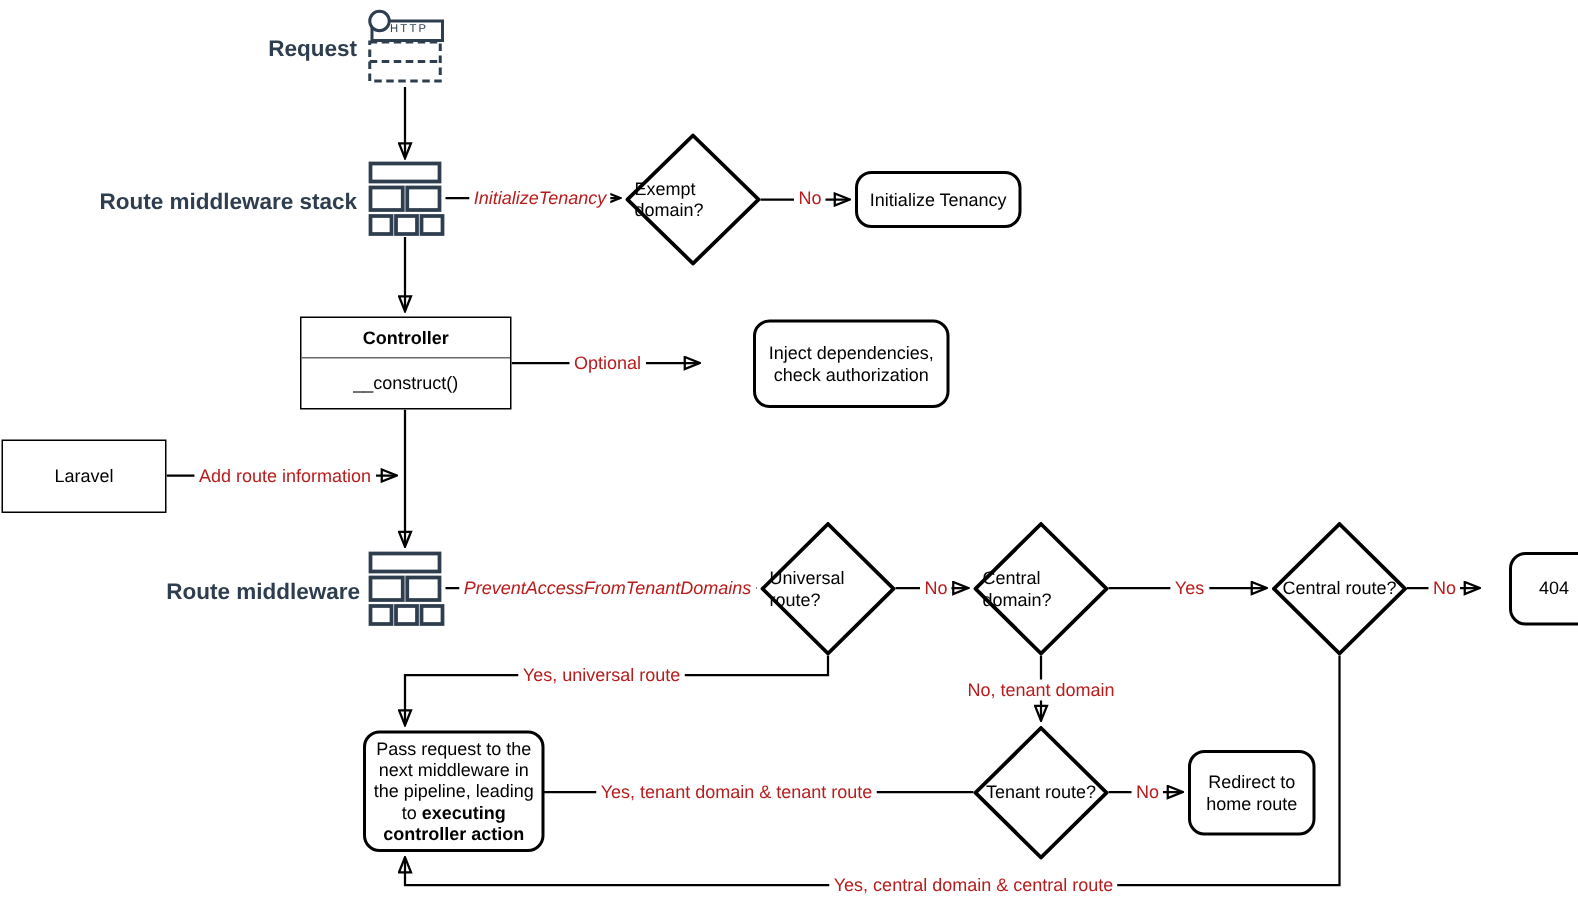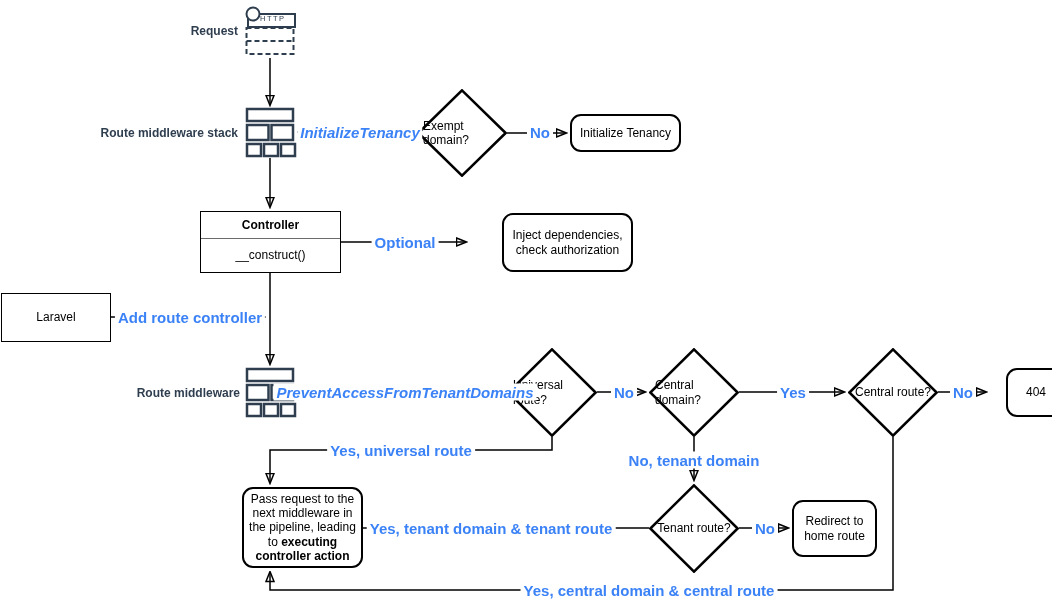--- a/index.html
+++ b/index.html
@@ -33,27 +33,27 @@
   }
 
   .uml{border:1.5px solid #000;background:#fff;display:flex;flex-direction:column;}
   .uml .uml-head{
     height:26px;display:flex;align-items:center;justify-content:center;
     font-weight:700;border-bottom:1px solid #6b6b6b;
   }
   .uml .uml-body{flex:1;display:flex;align-items:center;justify-content:center;}
 
   .stage-label{
-    position:absolute;font-weight:700;color:var(--navy);font-size:12px;
+    position:absolute;font-weight:700;color:var(--navy);font-size:15px;
     white-space:nowrap;text-align:right;
   }
 
   .elabel{
     position:absolute;transform:translate(-50%,-50%);
-    background:#fff;padding:0 3px;font-size:15px;white-space:nowrap;color:#3b82f6;font-weight:bold;
+    background:#fff;padding:0 3px;font-size:12px;white-space:nowrap;color:#b91c1c;
   }
   .elabel.it{font-style:italic;}
 
   .iconbox{position:absolute;}
   .iconbox svg{display:block;}
   .iconbox .ico-stroke{fill:#fff;stroke:var(--navy);}
   .http-tag{
     position:absolute;left:15px;top:8px;font-size:7.5px;font-weight:400;
     letter-spacing:1.5px;color:var(--navy);
   }
@@ -180,21 +180,21 @@
     <span>Redirect to home route</span>
   </div>
 
   <div class="node rounded" style="left:210px;top:487px;width:121px;height:81px;margin-left:32px;">
     <span><span>Pass request to the next middleware in the pipeline, leading to </span><span class="bold">executing controller action</span></span>
   </div>
 
   <span class="elabel it" style="left:360px;top:132px;">InitializeTenancy</span>
   <span class="elabel" style="left:540px;top:132px;">No</span>
   <span class="elabel" style="left:405px;top:242px;">Optional</span>
-  <span class="elabel" style="left:190px;top:317px;">Add route controller</span>
+  <span class="elabel" style="left:190px;top:317px;">Add route information</span>
   <span class="elabel it" style="left:405px;top:392px;">PreventAccessFromTenantDomains</span>
   <span class="elabel" style="left:624px;top:392px;">No</span>
   <span class="elabel" style="left:793px;top:392px;">Yes</span>
   <span class="elabel" style="left:963px;top:392px;">No</span>
   <span class="elabel" style="left:401px;top:450px;">Yes, universal route</span>
   <span class="elabel" style="left:694px;top:460px;">No, tenant domain</span>
   <span class="elabel" style="left:765px;top:528px;">No</span>
   <span class="elabel" style="left:491px;top:528px;">Yes, tenant domain &amp; tenant route</span>
   <span class="elabel" style="left:649px;top:590px;">Yes, central domain &amp; central route</span>
 

